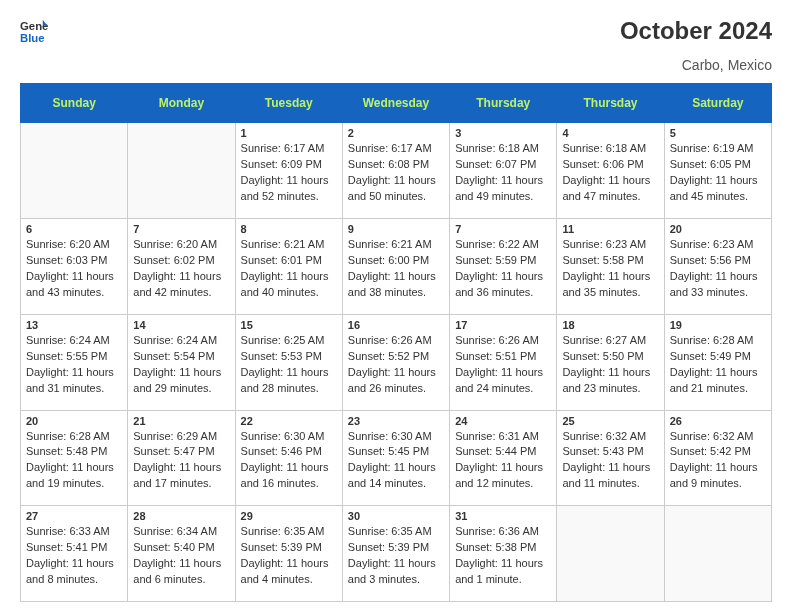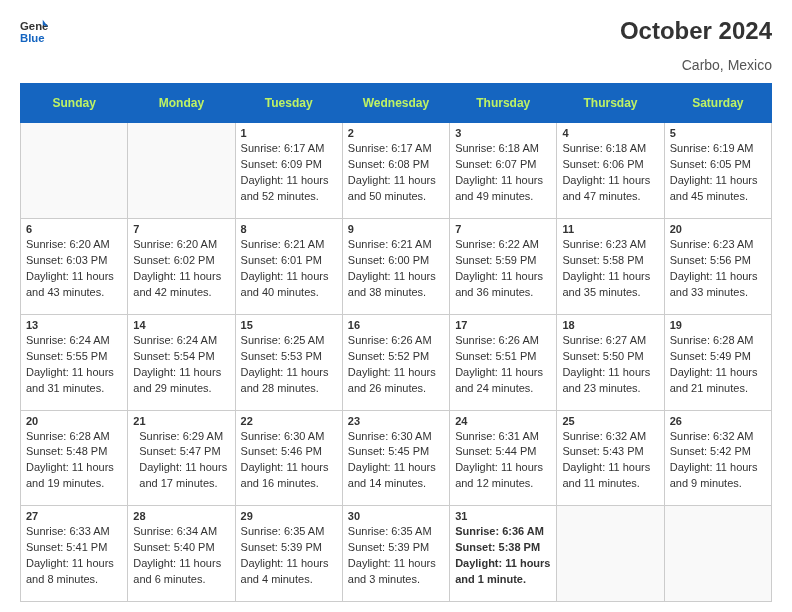--- a/index.html
+++ b/index.html
@@ -261,21 +261,21 @@
         <tr>
           <td>
             <span class="day-num">20</span>
             <div class="day-info" style="white-space: pre-line;">Sunrise: 6:28 AM
 Sunset: 5:48 PM
 Daylight: 11 hours
 and 19 minutes.</div>
           </td>
           <td>
             <span class="day-num">21</span>
-            <div class="day-info" style="white-space: pre-line; margin-left: 6px;">Sunrise: 6:29 AM
+            <div class="day-info" style="white-space: pre-line;">Sunrise: 6:29 AM
 Sunset: 5:47 PM
 Daylight: 11 hours
 and 17 minutes.</div>
           </td>
           <td>
             <span class="day-num">22</span>
             <div class="day-info" style="white-space: pre-line;">Sunrise: 6:30 AM
 Sunset: 5:46 PM
 Daylight: 11 hours
 and 16 minutes.</div>
@@ -333,21 +333,21 @@
           </td>
           <td>
             <span class="day-num">30</span>
             <div class="day-info" style="white-space: pre-line;">Sunrise: 6:35 AM
 Sunset: 5:39 PM
 Daylight: 11 hours
 and 3 minutes.</div>
           </td>
           <td>
             <span class="day-num">31</span>
-            <div class="day-info" style="white-space: pre-line; font-weight: bold;">Sunrise: 6:36 AM
+            <div class="day-info" style="white-space: pre-line;">Sunrise: 6:36 AM
 Sunset: 5:38 PM
 Daylight: 11 hours
 and 1 minute.</div>
           </td>
           <td class="empty"></td>
           <td class="empty"></td>
         </tr>
       </tbody>
   </table>
 </div>

